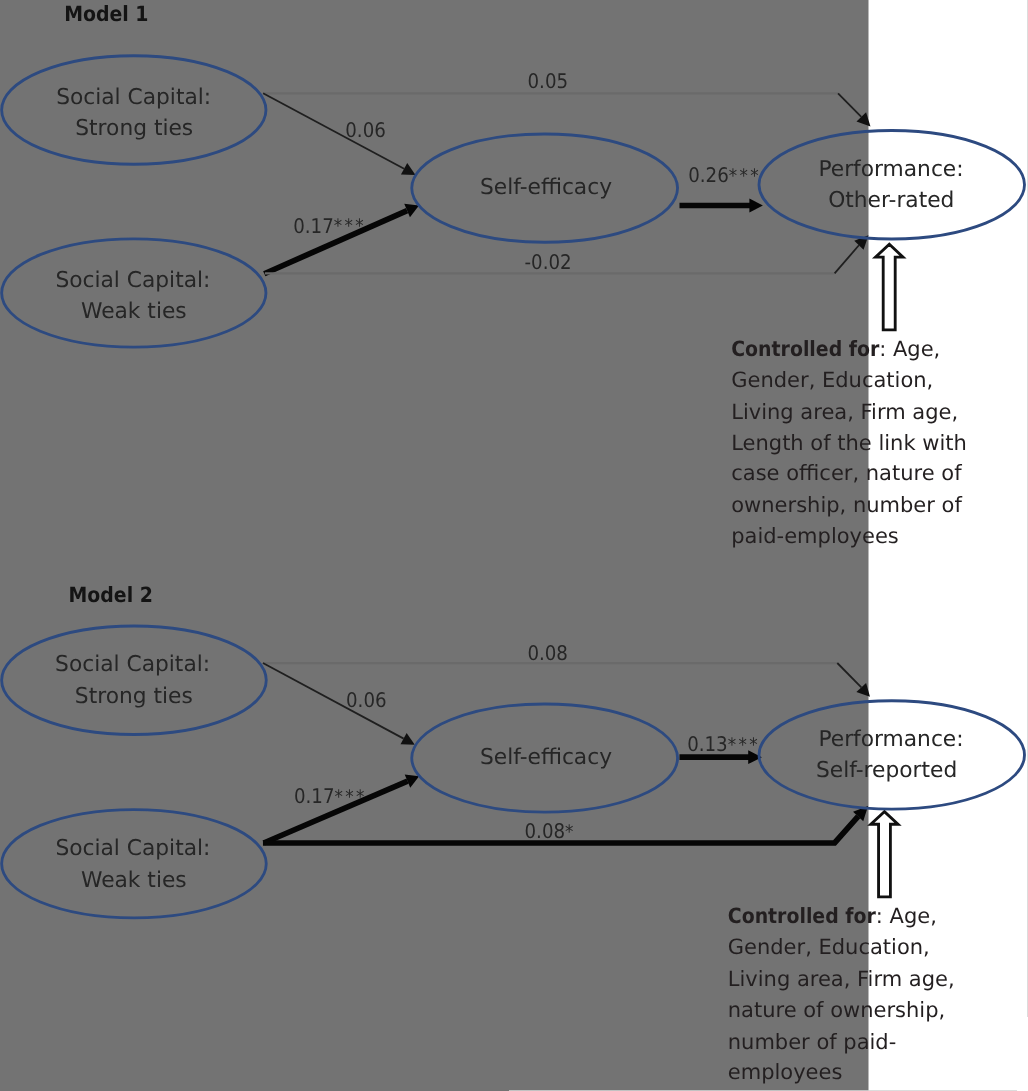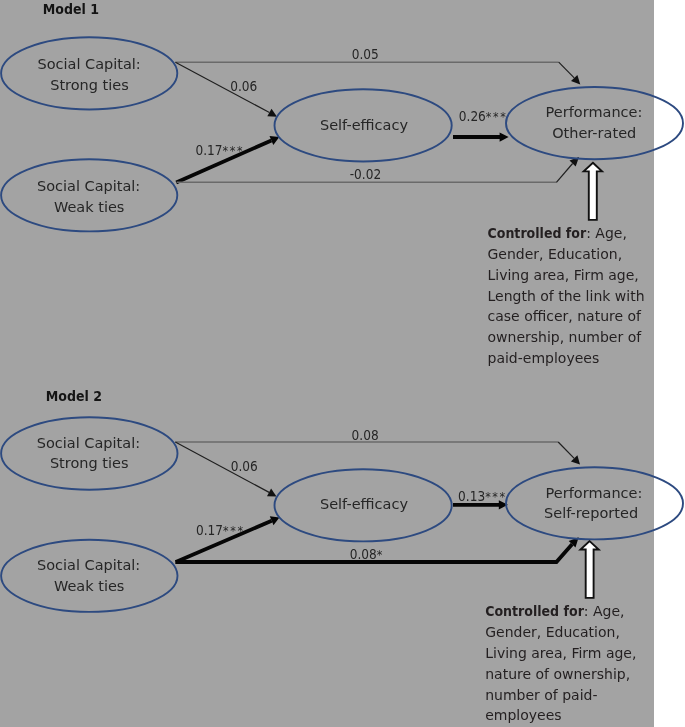--- a/index.html
+++ b/index.html
@@ -1,19 +1,19 @@
 <!DOCTYPE html>
 <html><head>
 <meta charset="utf-8">
 <title>Path diagram</title>
 <style>
   html,body{margin:0;padding:0;background:#ffffff;}
   body{width:685px;height:727px;overflow:hidden;
        font-family:"DejaVu Sans", sans-serif;color:#231f20;}
-  #stage{position:relative;width:654px;height:727px;background:#a3a3a3;}
+  #stage{position:relative;width:579px;height:727px;background:#737373;}
   svg#diagram{position:absolute;left:0;top:0;width:685px;height:727px;
               shape-rendering:geometricPrecision;filter:opacity(1);}
   .nodetext{font-family:"DejaVu Sans", sans-serif;font-size:14.5px;fill:#262626;}
   .modeltitle{font-family:"DejaVu Sans Condensed","DejaVu Sans", sans-serif;font-size:14px;font-weight:bold;fill:#141414;}
   .coef{font-family:"DejaVu Sans Condensed","DejaVu Sans", sans-serif;font-size:13.5px;fill:#262626;}
   .coef .st{font-family:"DejaVu Sans Condensed","DejaVu Sans", sans-serif;font-size:12.4px;letter-spacing:1.6px;}
   .ell{fill:none;stroke:#2d4a80;stroke-width:1.9;}
   .thin{stroke:#6a6a6a;stroke-width:1.5;fill:none;}
   .thinblk{stroke:#1f1f1f;stroke-width:1.2;fill:none;}
   .thick{stroke:#060606;stroke-width:3.8;fill:none;}

